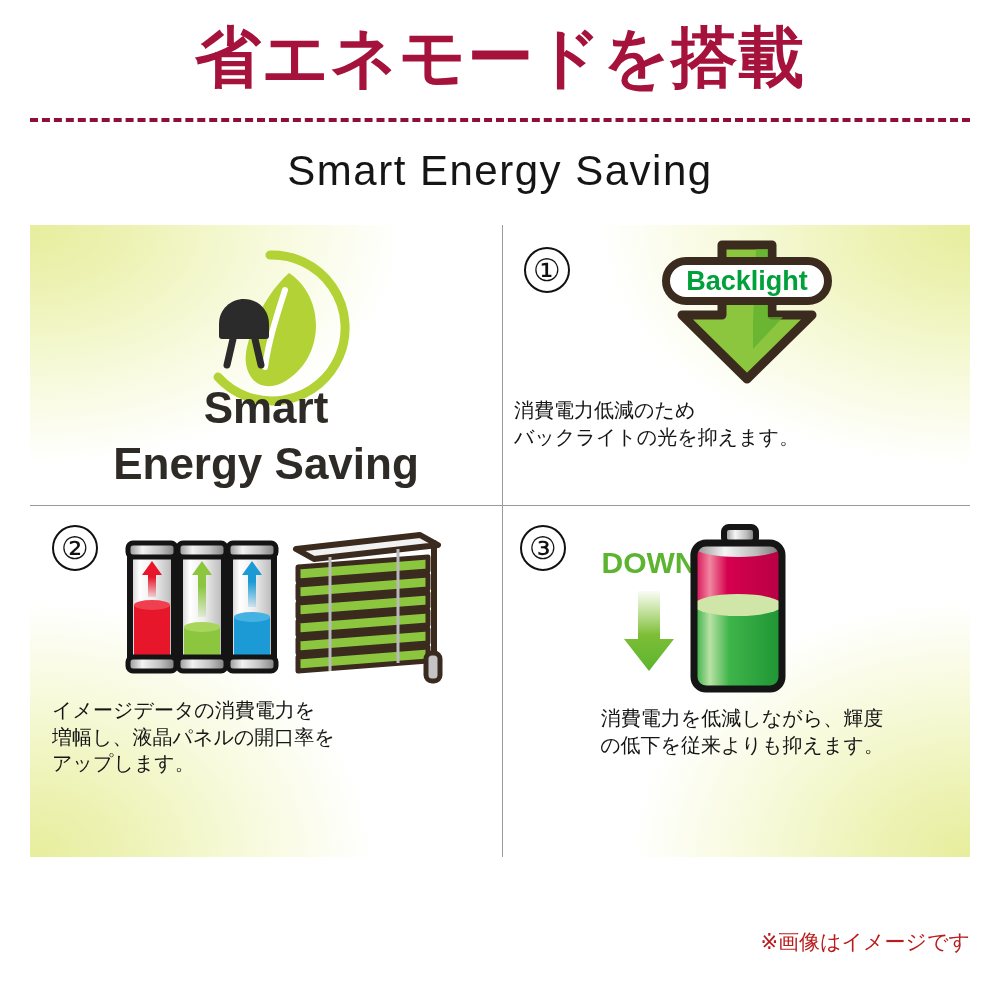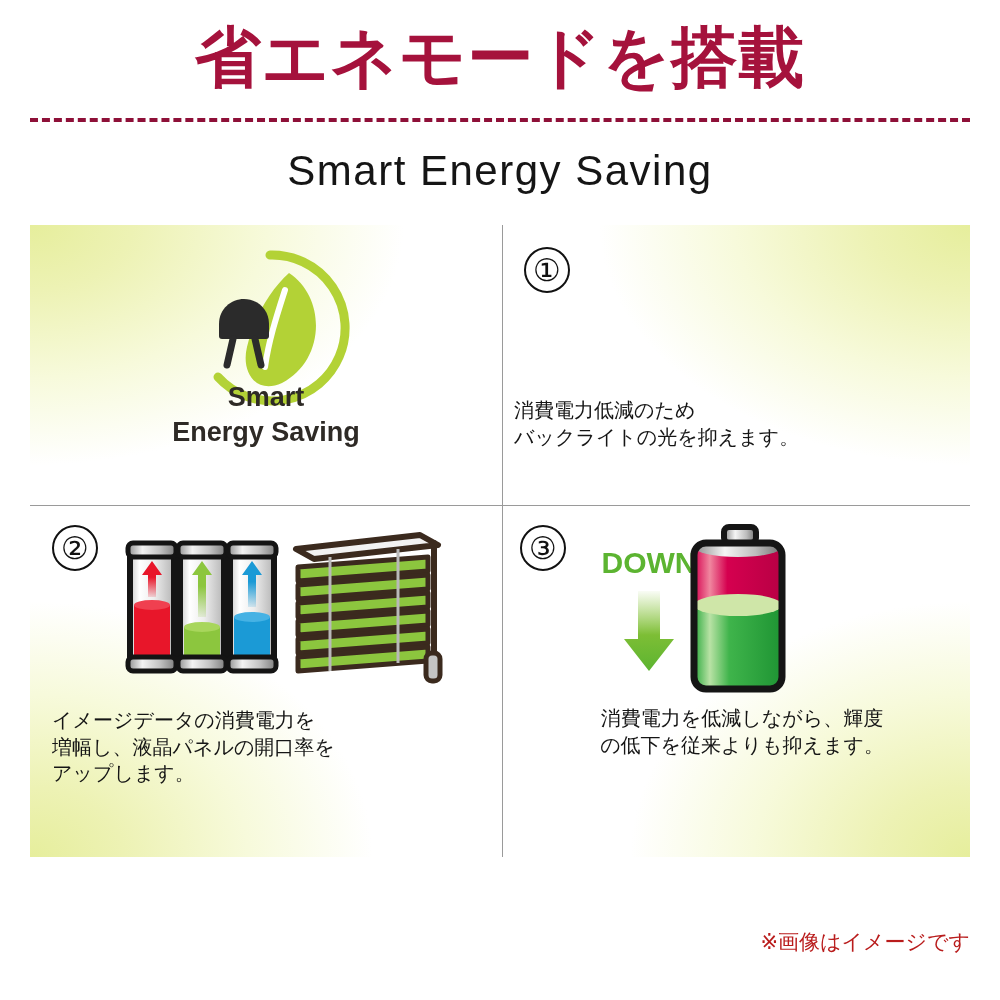--- a/index.html
+++ b/index.html
@@ -84,21 +84,21 @@
     position:absolute;right:30px;top:928px;
     font-size:21px;color:#b91c1c;
     font-family:"DejaVu Sans",sans-serif;
     white-space:nowrap;
   }
 
   
   #ses-logo{position:absolute;left:155px;top:18px;width:170px;height:170px;}
   #ses-caption{
     position:absolute;left:0;top:155px;width:472px;text-align:center;
-    font-size:27px;line-height:1.28;font-weight:600;color:#2e2a26;
+    font-size:44px;line-height:1.28;font-weight:600;color:#2e2a26;
     white-space:pre-line;
   }
 
   
   .art{position:absolute;}
 </style>
 </head>
 <body>
 
 <div id="header">
@@ -128,20 +128,31 @@
         </g>
       </svg>
     </div>
     <div id="ses-caption">Smart
 Energy Saving</div>
   </div>
 
   <div class="cell tr">
     <div class="step-num" style="left:22px;top:22px;">①</div>
 
+    <div class="art" style="left:150px;top:12px;">
+      <svg width="190" height="150" viewBox="0 0 190 150">
+
+        <path d="M70 8 L120 8 L120 78 L160 78 L95 142 L30 78 L70 78 Z" fill="#8cc63e" stroke="#3b2a1e" stroke-width="9" stroke-linejoin="round"></path>
+
+        <path d="M104 12 L116 12 L116 80 L131 80 L101 112 L101 86 Z" fill="#5faf2d" opacity="0.75"></path>
+
+        <rect x="14" y="24" width="162" height="40" rx="20" ry="20" fill="#ffffff" stroke="#3b2a1e" stroke-width="8"></rect>
+        <text x="95" y="53" text-anchor="middle" font-family="Liberation Sans, sans-serif" font-size="27" font-weight="bold" fill="#00a13a">Backlight</text>
+      </svg>
+    </div>
 
     <div class="cell-text" style="left:12px;top:172px;width:450px;">消費電力低減のため
 バックライトの光を抑えます。</div>
   </div>
 
   <div class="cell bl">
     <div class="step-num" style="left:22px;top:20px;">②</div>
 
     <div class="art" style="left:92px;top:28px;">
       <svg width="160" height="150" viewBox="0 0 160 150">
@@ -216,21 +227,21 @@
         </g>
 
         <path d="M42 30 L42 144" stroke="#b9b9b9" stroke-width="3" fill="none"></path>
         <path d="M110 22 L110 136" stroke="#b9b9b9" stroke-width="3" fill="none"></path>
 
         <path d="M146 16 L146 126" stroke="#3b2a1e" stroke-width="6" stroke-linecap="round"></path>
         <rect x="138" y="126" width="14" height="28" rx="6" fill="#c4c4c4" stroke="#3b2a1e" stroke-width="5"></rect>
       </svg>
     </div>
 
-    <div class="cell-text" style="left:22px;top:202px;width:450px;">イメージデータの消費電力を
+    <div class="cell-text" style="left:22px;top:192px;width:450px;">イメージデータの消費電力を
 増幅し、液晶パネルの開口率を
 アップします。</div>
   </div>
 
   <div class="cell br">
     <div class="step-num" style="left:18px;top:20px;">③</div>
 
     <div class="art" style="left:92px;top:42px;">
       <svg width="110" height="130" viewBox="0 0 110 130">
         <defs>

